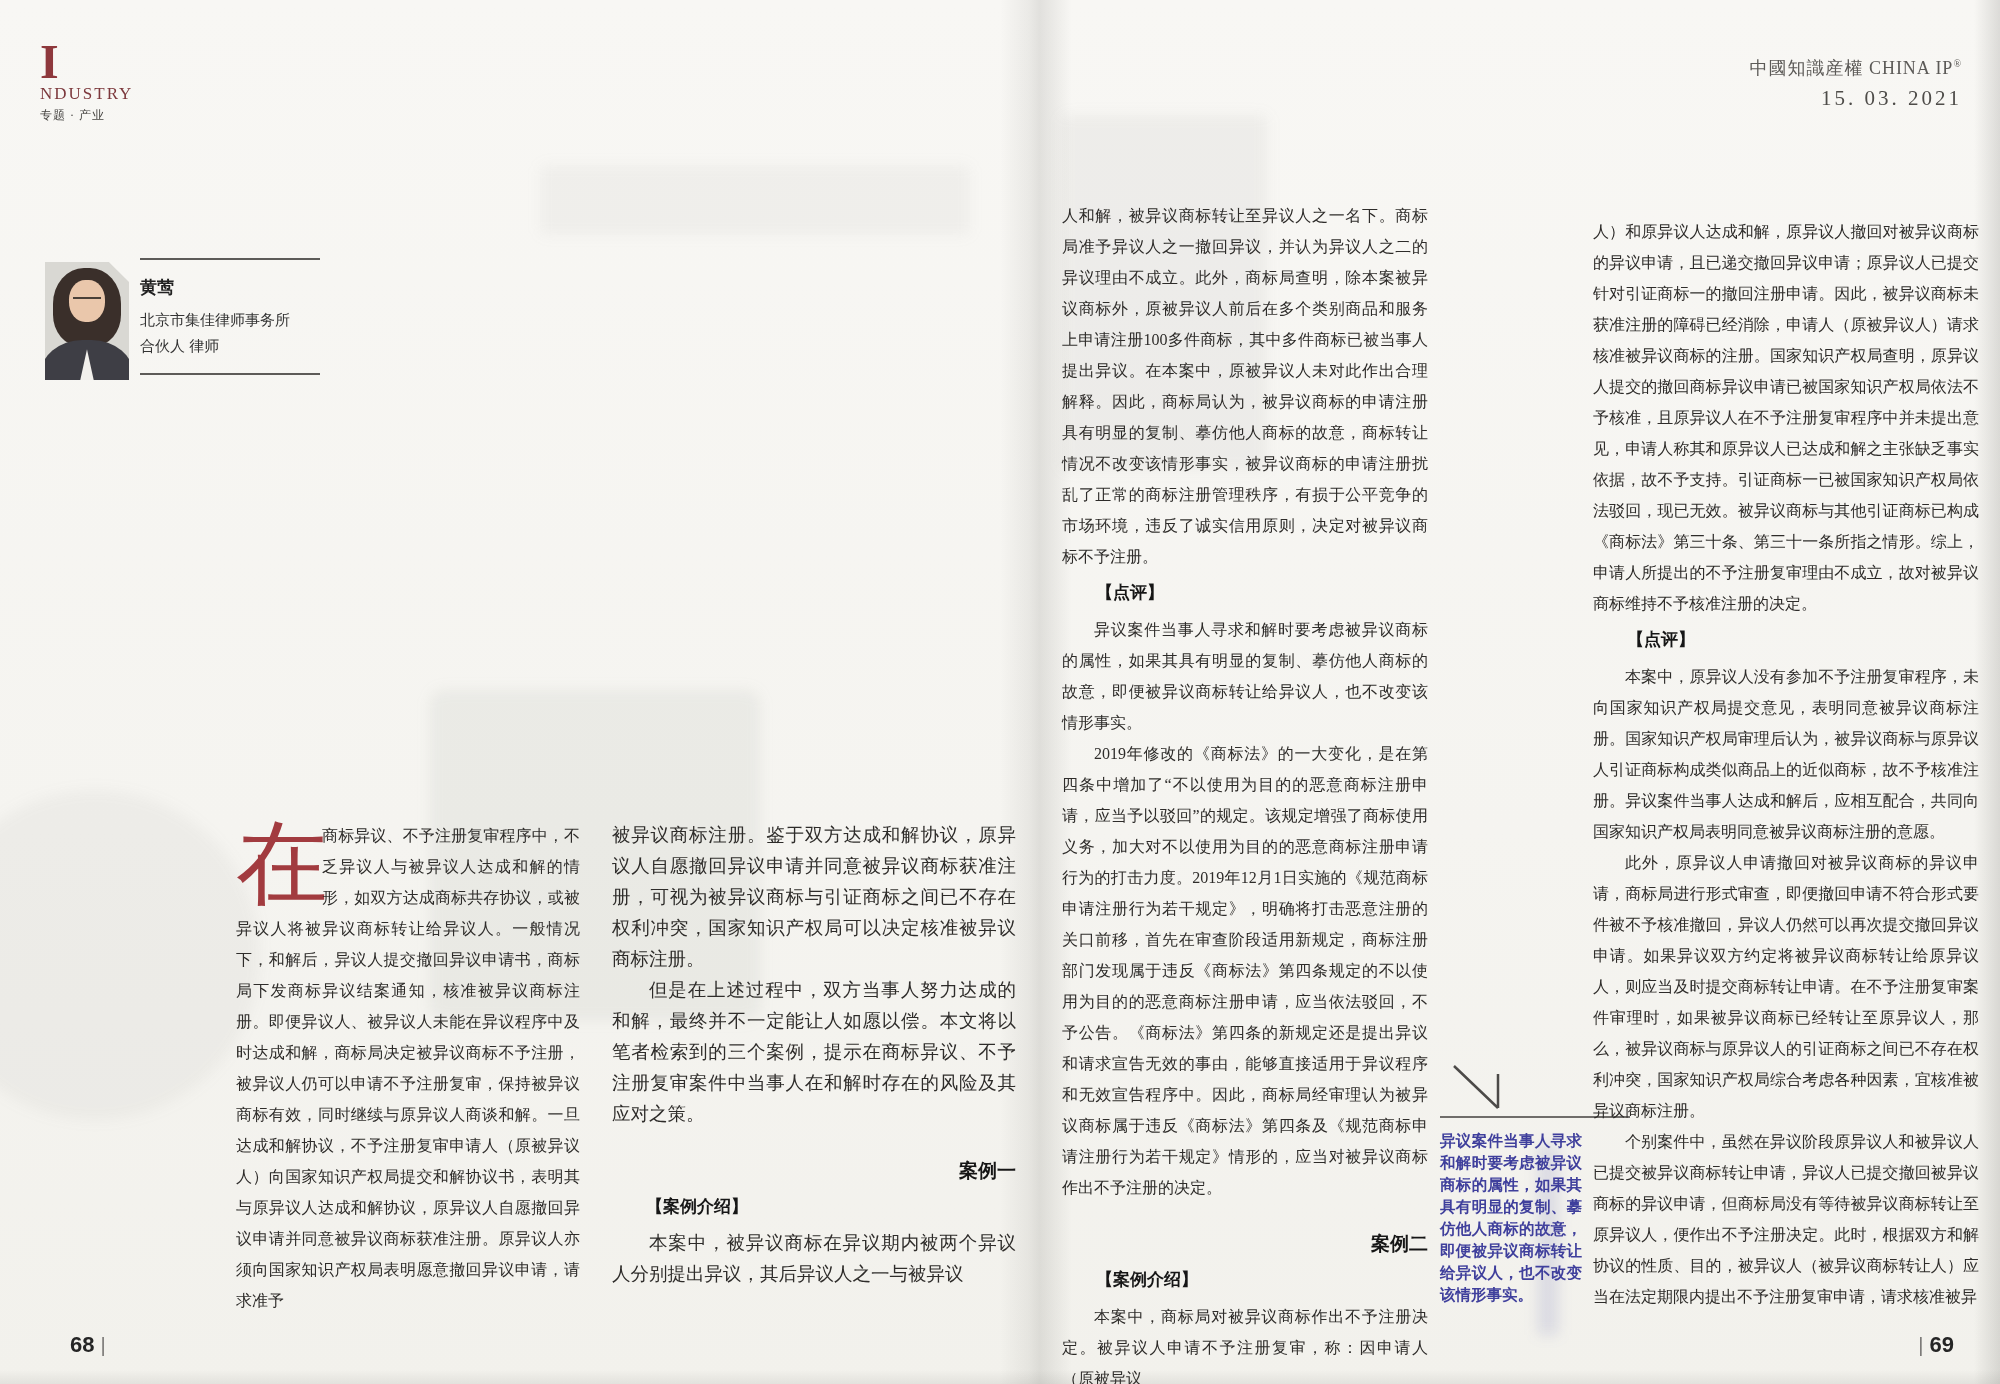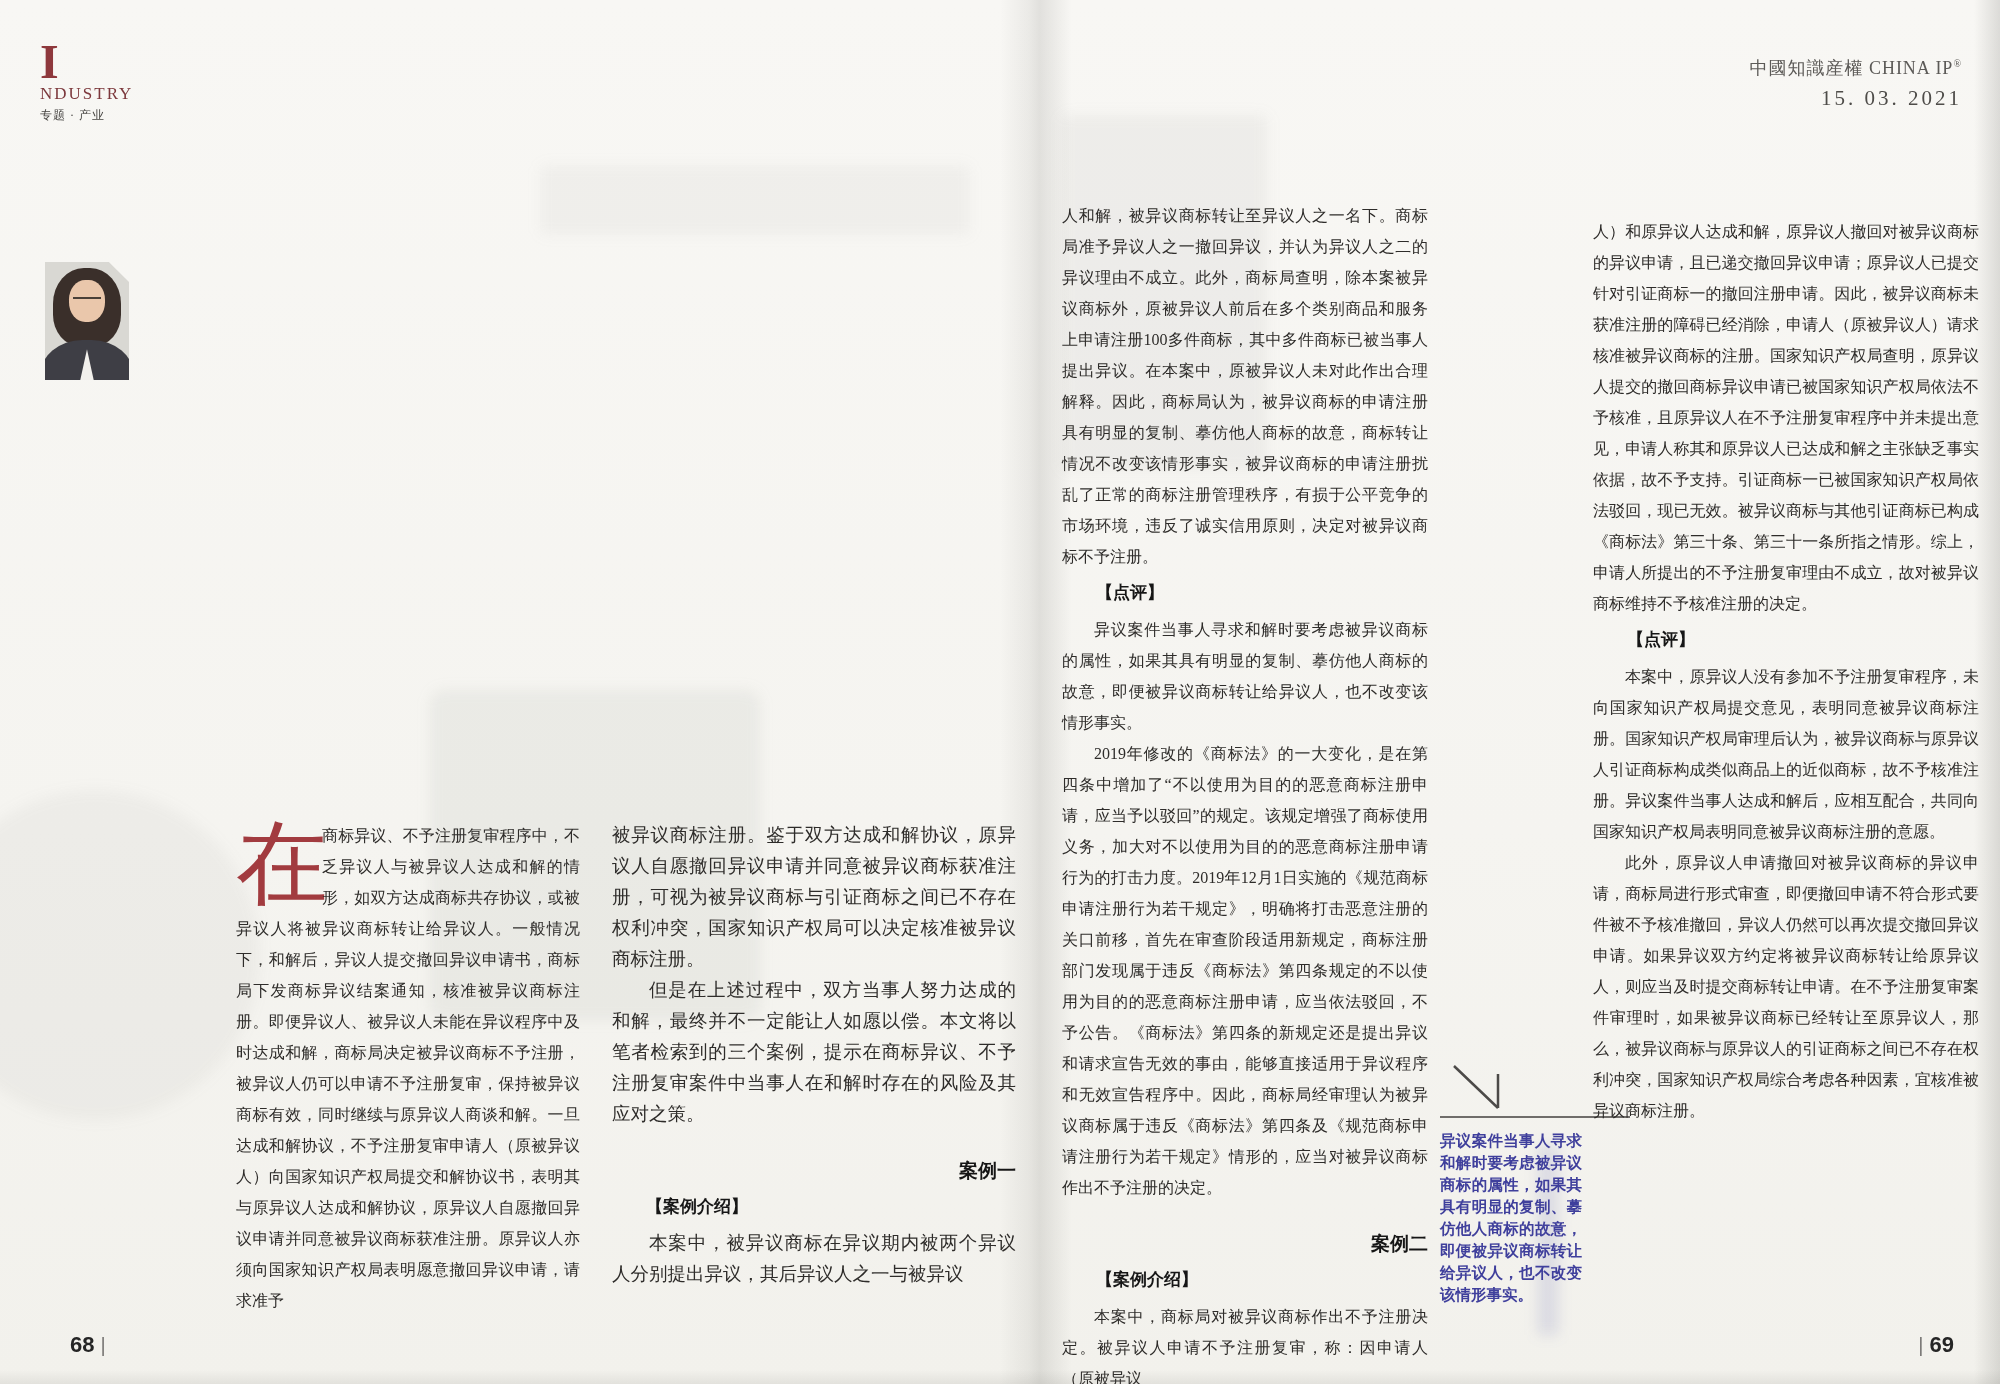--- a/index.html
+++ b/index.html
@@ -112,20 +112,27 @@
 
 
   <div class="photo">
     <div class="hair"></div>
     <div class="face"></div>
     <div class="glasses"></div>
     <div class="suit"></div>
     <div class="shirt"></div>
   </div>
 
+  <div class="author">
+    <div class="rule"></div>
+    <div class="name">黄莺</div>
+    <div class="org">北京市集佳律师事务所</div>
+    <div class="role">合伙人 律师</div>
+    <div class="rule2"></div>
+  </div>
 
 
   <div class="col lcol1 t16">
     <p><span class="dropcap">在</span><span>商标异议、不予注册复审程序中，不乏异议人与被异议人达成和解的情形，如双方达成商标共存协议，或被异议人将被异议商标转让给异议人。一般情况下，和解后，异议人提交撤回异议申请书，商标局下发商标异议结案通知，核准被异议商标注册。即便异议人、被异议人未能在异议程序中及时达成和解，商标局决定被异议商标不予注册，被异议人仍可以申请不予注册复审，保持被异议商标有效，同时继续与原异议人商谈和解。一旦达成和解协议，不予注册复审申请人（原被异议人）向国家知识产权局提交和解协议书，表明其与原异议人达成和解协议，原异议人自愿撤回异议申请并同意被异议商标获准注册。原异议人亦须向国家知识产权局表明愿意撤回异议申请，请求准予</span></p>
   </div>
 
   <div class="col lcol2 t18">
     <p>被异议商标注册。鉴于双方达成和解协议，原异议人自愿撤回异议申请并同意被异议商标获准注册，可视为被异议商标与引证商标之间已不存在权利冲突，国家知识产权局可以决定核准被异议商标注册。</p>
     <p class="ind">但是在上述过程中，双方当事人努力达成的和解，最终并不一定能让人如愿以偿。本文将以笔者检索到的三个案例，提示在商标异议、不予注册复审案件中当事人在和解时存在的风险及其应对之策。</p>
     <p class="case-h">案例一</p>
@@ -156,20 +163,21 @@
     </svg>
   </div>
   <div class="pq-rule"></div>
   <div class="pq">异议案件当事人寻求和解时要考虑被异议商标的属性，如果其具有明显的复制、摹仿他人商标的故意，即便被异议商标转让给异议人，也不改变该情形事实。</div>
 
   <div class="col rcol3 t16">
     <p>人）和原异议人达成和解，原异议人撤回对被异议商标的异议申请，且已递交撤回异议申请；原异议人已提交针对引证商标一的撤回注册申请。因此，被异议商标未获准注册的障碍已经消除，申请人（原被异议人）请求核准被异议商标的注册。国家知识产权局查明，原异议人提交的撤回商标异议申请已被国家知识产权局依法不予核准，且原异议人在不予注册复审程序中并未提出意见，申请人称其和原异议人已达成和解之主张缺乏事实依据，故不予支持。引证商标一已被国家知识产权局依法驳回，现已无效。被异议商标与其他引证商标已构成《商标法》第三十条、第三十一条所指之情形。综上，申请人所提出的不予注册复审理由不成立，故对被异议商标维持不予核准注册的决定。</p>
     <p class="rev-h">【点评】</p>
     <p class="ind">本案中，原异议人没有参加不予注册复审程序，未向国家知识产权局提交意见，表明同意被异议商标注册。国家知识产权局审理后认为，被异议商标与原异议人引证商标构成类似商品上的近似商标，故不予核准注册。异议案件当事人达成和解后，应相互配合，共同向国家知识产权局表明同意被异议商标注册的意愿。</p>
     <p class="ind">此外，原异议人申请撤回对被异议商标的异议申请，商标局进行形式审查，即便撤回申请不符合形式要件被不予核准撤回，异议人仍然可以再次提交撤回异议申请。如果异议双方约定将被异议商标转让给原异议人，则应当及时提交商标转让申请。在不予注册复审案件审理时，如果被异议商标已经转让至原异议人，那么，被异议商标与原异议人的引证商标之间已不存在权利冲突，国家知识产权局综合考虑各种因素，宜核准被异议商标注册。</p>
+    <p class="ind">个别案件中，虽然在异议阶段原异议人和被异议人已提交被异议商标转让申请，异议人已提交撤回被异议商标的异议申请，但商标局没有等待被异议商标转让至原异议人，便作出不予注册决定。此时，根据双方和解协议的性质、目的，被异议人（被异议商标转让人）应当在法定期限内提出不予注册复审申请，请求核准被异</p>
   </div>
 
   <div class="folio folio-r"><span class="bar">|</span><span>69</span></div>
 
   <div class="gutter"></div>
   <div class="right-edge"></div>
   <div class="bottom-edge"></div>
 </div>
 
 </body></html>

